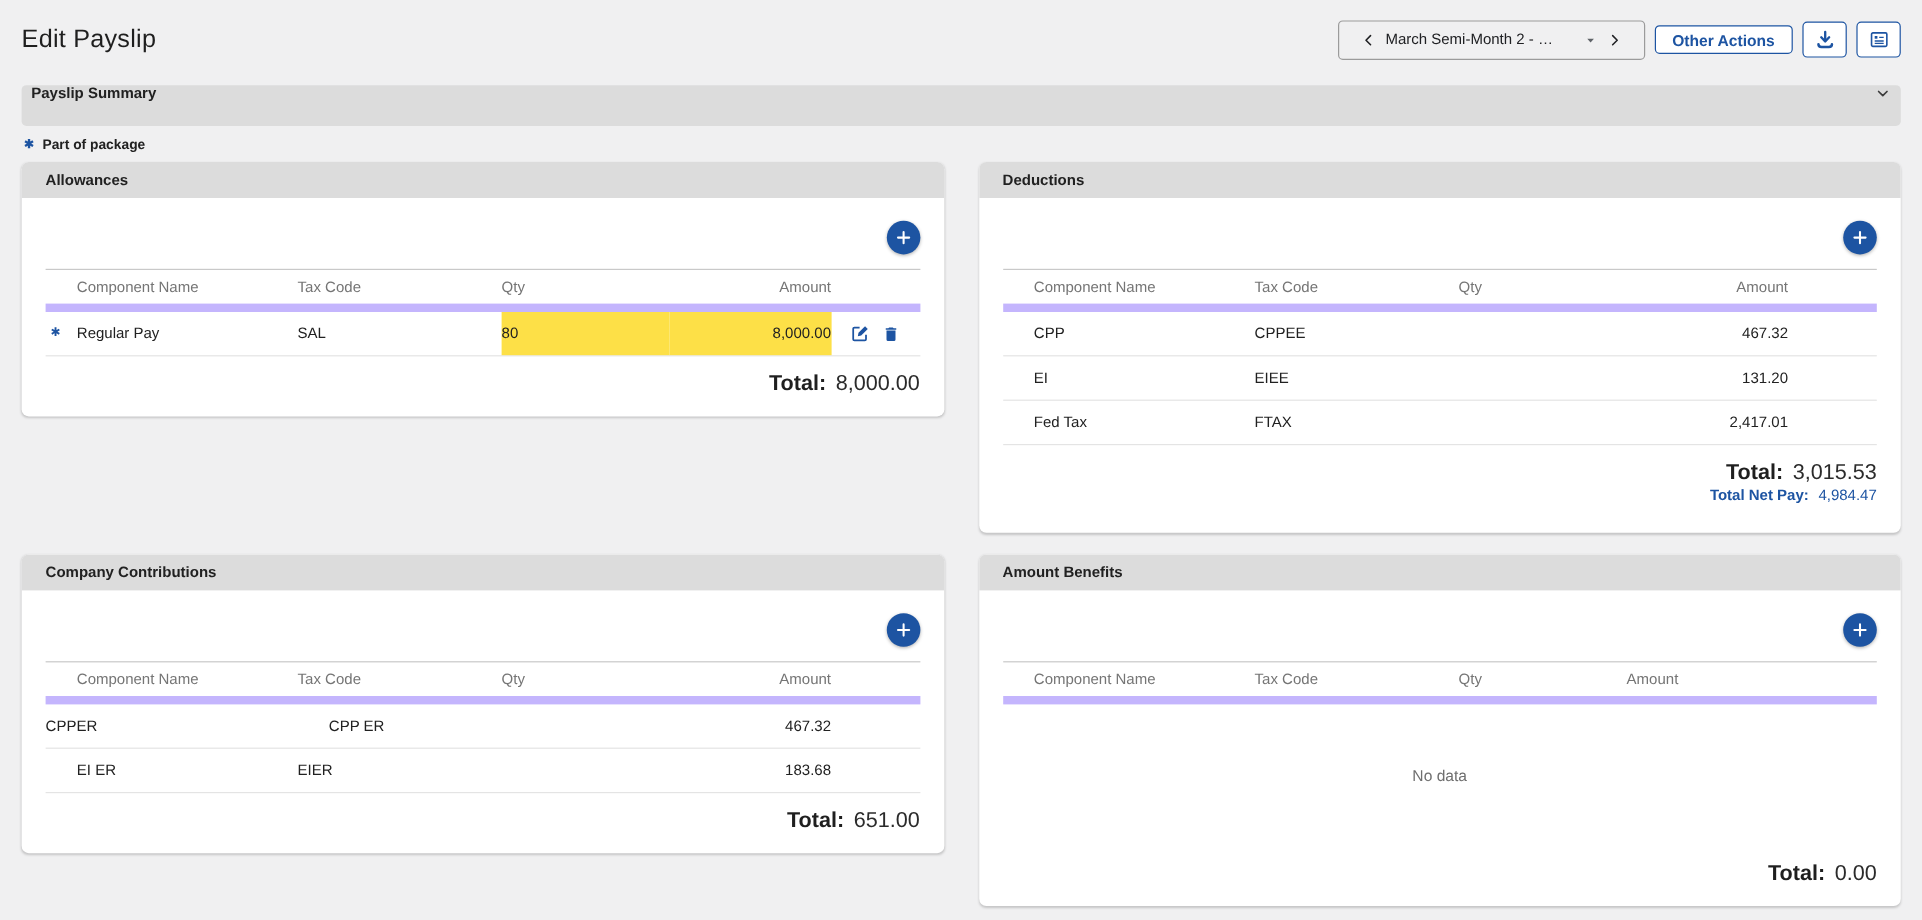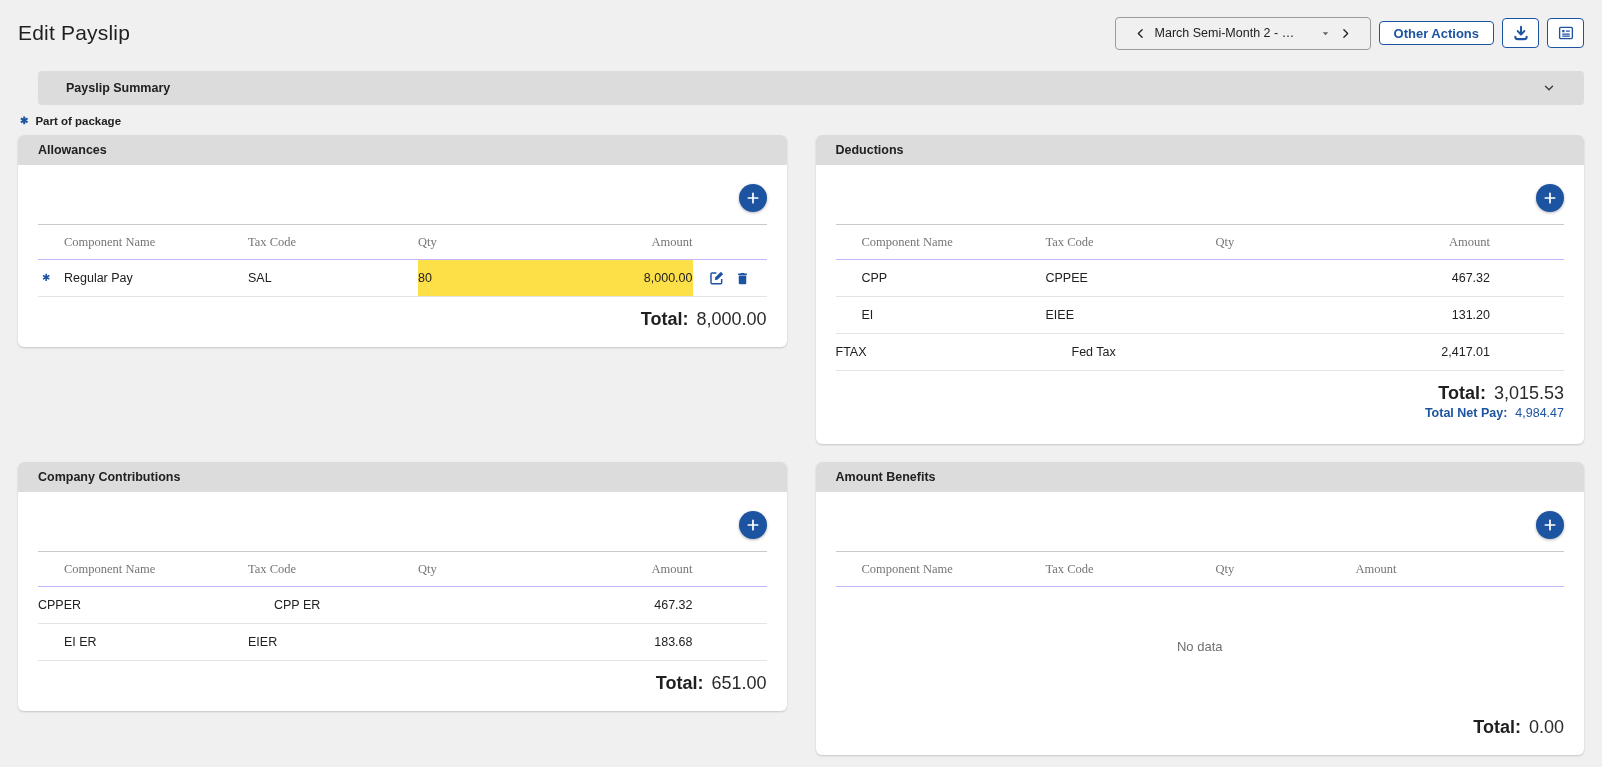--- a/index.html
+++ b/index.html
@@ -11,39 +11,39 @@
   .page-title { font-size:21px; font-weight:500; color:#1f1f1f; letter-spacing:.2px; }
   .header-controls { display:flex; align-items:center; gap:8px; }
   .period-nav { display:flex; align-items:center; height:33px; width:256px; border:1px solid #9b9b9b; border-radius:4px; background:#f0f0f1; padding:0 10px; }
   .period-nav .nav-arrow { background:none; border:none; cursor:pointer; display:flex; align-items:center; padding:4px 8px; }
   .period-label-wrap { flex:1; display:flex; align-items:center; justify-content:flex-start; gap:24px; min-width:0; }
   .period-label { font-size:12.5px; color:#202124; white-space:nowrap; overflow:hidden; text-overflow:ellipsis; }
   .btn-outline { height:24px; border:1px solid #1d54a2; border-radius:4px; background:#fff; color:#1d54a2; font-weight:bold; font-size:13px; padding:0 14px; cursor:pointer; font-family:inherit; }
   .icon-btn { width:37px; height:30px; border:1px solid #1d54a2; border-radius:4px; background:#fff; display:flex; align-items:center; justify-content:center; cursor:pointer; }
 
   
-  .summary-bar { margin-top:19px; height:34px; background:#dcdcdc; border-radius:4px; display:flex; align-items:center; justify-content:space-between; padding:0 28px; cursor:pointer;margin-left:20px; }
+  .summary-bar { margin-top:19px; height:34px; background:#dcdcdc; border-radius:4px; display:flex; justify-content:space-between; padding:0 8px; cursor:pointer; }
   .summary-title { font-size:12.5px; font-weight:bold; color:#212121; }
 
   
   .package-note { margin-top:10px; padding-left:2px; font-size:11.5px; font-weight:bold; color:#212121; display:flex; align-items:center; gap:7px; }
   .marker { color:#1d54a2; font-size:10px; line-height:1; }
 
   
   .panels-grid { margin-top:8px; display:grid; grid-template-columns:1fr 1fr; gap:18px 29px; align-items:start; }
   .panel { background:#fff; border-radius:6px; box-shadow:0 1px 2px rgba(0,0,0,.18); overflow:hidden; }
   .panel-header { height:30px; background:#dcdcdc; display:flex; align-items:center; padding:0 20px; }
   .panel-title { font-size:12.5px; font-weight:bold; color:#212121; }
   .panel-body { padding:0 20px 16px 20px; }
 
   .add-row { height:59px; display:flex; align-items:center; justify-content:flex-end; padding-top:6px; }
   .add-btn { width:28px; height:28px; border-radius:50%; background:#1d54a2; border:none; color:#fff; display:flex; align-items:center; justify-content:center; cursor:pointer; box-shadow:0 1px 3px rgba(0,0,0,.3); }
 
   .rule-strong { border-top:1px solid #c9c9c9; }
-  .thead-row { display:grid; grid-template-columns:210px 170px 140px 1fr 74px; align-items:center; height:36px; border-bottom:1px solid #c4b5fd;font-family:Liberation Serif, serif; }
+  .thead-row { display:grid; grid-template-columns:210px 170px 140px 1fr 74px; align-items:center; height:36px; border-bottom:7px solid #c4b5fd; }
   .thead-row .th { font-size:12.5px; color:#757575; }
   .th.comp { padding-left:26px; }
   .th.amt-right { text-align:right; }
   .trow { display:grid; grid-template-columns:210px 170px 140px 1fr 74px; align-items:stretch; height:37px; border-bottom:1px solid #e4e4e4; }
   .trow .cell { font-size:12.5px; color:#212121; display:flex; align-items:center; }
   .cell.comp .marker-slot { width:26px; display:flex; align-items:center; padding-left:4px; }
   .cell.amt { justify-content:flex-end; }
   .cell.hl { background:#fde047;text-align:right; }
   .cell.actions { justify-content:flex-start; gap:6px; padding-left:14px; }
   .row-icon-btn { background:none; border:none; cursor:pointer; display:flex; align-items:center; padding:2px; }
@@ -220,25 +220,25 @@
           <div class="cell comp">
               <span class="marker-slot"></span>
               <span>EI</span>
             </div>
           <div class="cell">EIEE</div>
           <div class="cell"></div>
           <div class="cell amt">131.20</div>
           <div class="cell"></div>
         </div>
         <div class="trow">
+          <div class="cell comp">
+              <span class="marker-slot"></span>
+              <span>Fed Tax</span>
+            </div>
           <div class="cell">FTAX</div>
-          <div class="cell comp">
-              <span class="marker-slot"></span>
-              <span>Fed Tax</span>
-            </div>
           <div class="cell"></div>
           <div class="cell amt">2,417.01</div>
           <div class="cell"></div>
         </div>
         <div class="total-row">
           <span class="total-label">Total:</span>
           <span class="total-value">3,015.53</span>
         </div>
         <div class="netpay-row">
           <span class="netpay-label">Total Net Pay:</span>

